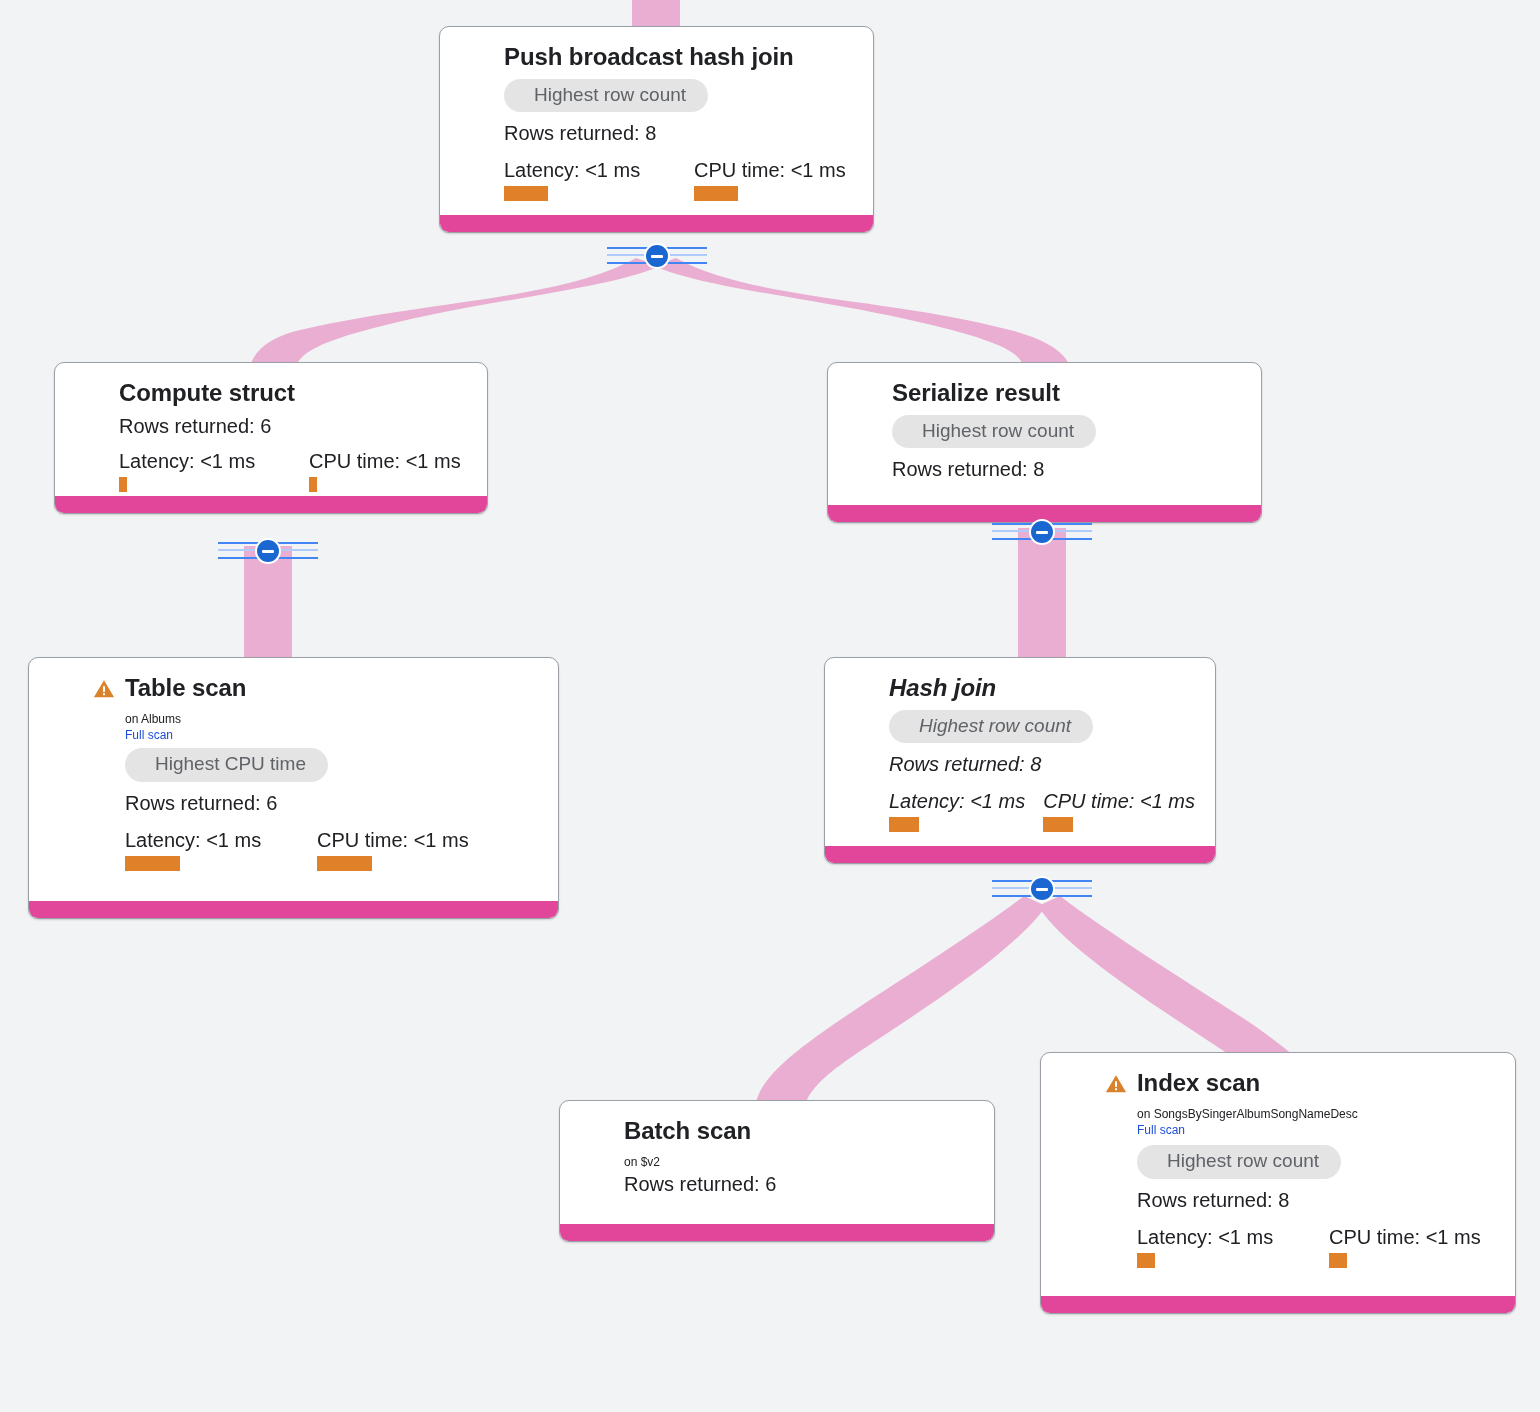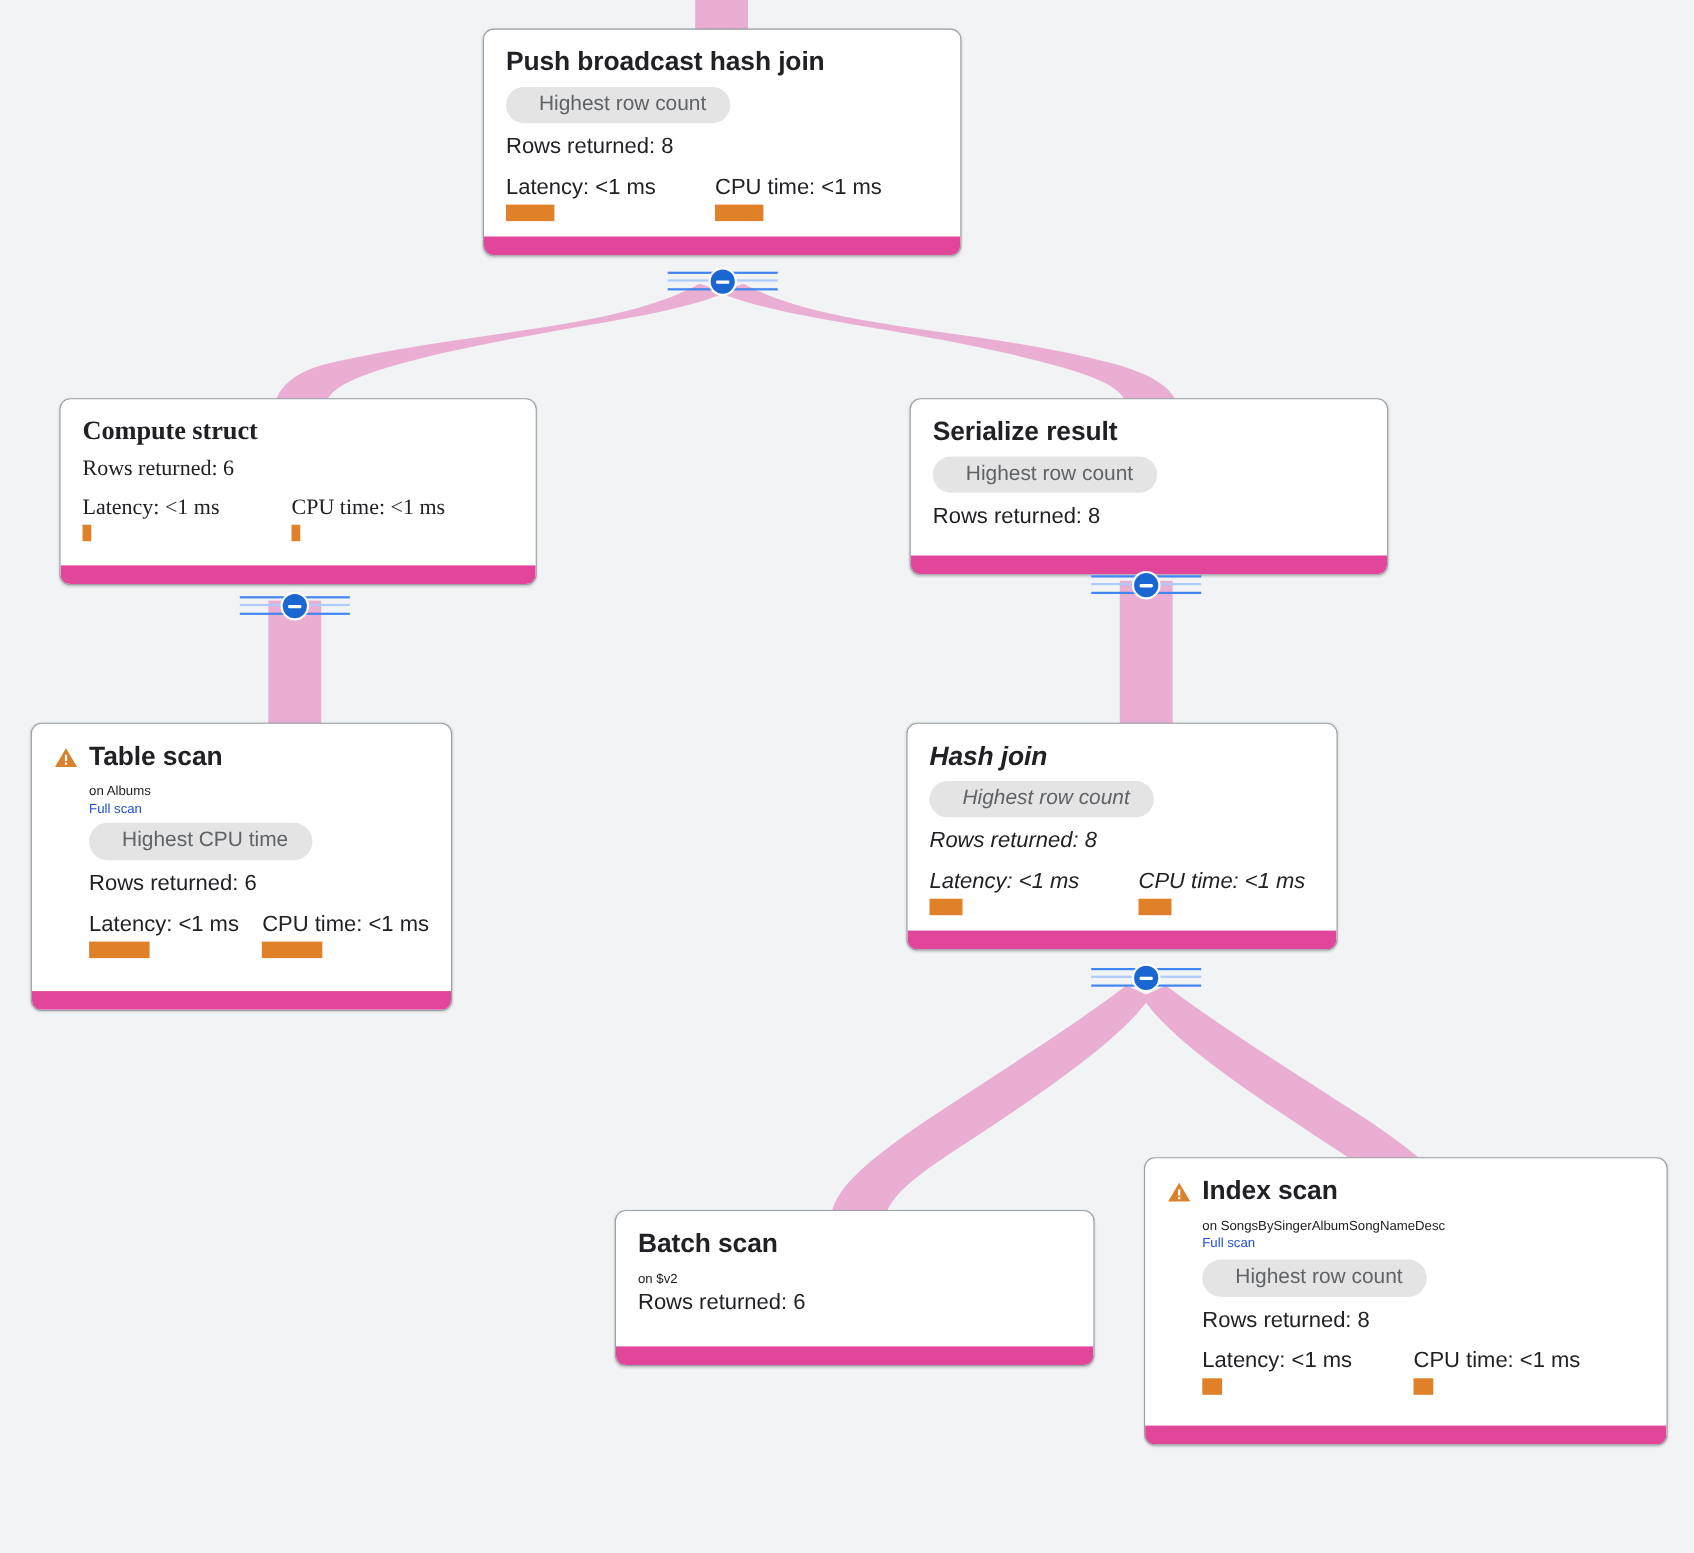--- a/index.html
+++ b/index.html
@@ -27,20 +27,21 @@
     box-sizing: border-box;
     background: #ffffff;
     border: 1px solid #9aa0a6;
     border-radius: 10px;
     overflow: hidden;
     box-shadow: 0 1px 2px rgba(60,64,67,0.20);
   }
   .node-body {
     padding: 16px 20px 14px 20px;
     position: relative;
+    margin-left: 44px;
   }
   .node-head {
     display: flex;
     align-items: flex-start;
     gap: 10px;
   }
   .warn-icon {
     flex: 0 0 auto;
     width: 22px;
     height: 22px;
@@ -241,21 +242,21 @@
   <div class="collapse" style="left:607px; top:243px;">
     <div class="lines">
       <div class="ln a"></div>
       <div class="ln b"></div>
       <div class="ln c"></div>
     </div>
     <div class="knob"></div>
   </div>
 
   <div class="node" style="left:54px; top:362px; width:434px;">
-    <div class="node-body" style="padding-bottom:22px;font-family:Liberation Serif, serif;">
+    <div class="node-body" style="padding-bottom:4px;">
       <div class="node-head">
         <div class="node-title">Compute struct</div>
       </div>
       <div class="indent">
         <div class="rows" style="margin-top:8px;">Rows returned: 6</div>
         <div class="metrics" style="margin-top:12px;">
           <div class="metric" style="width:190px;">
             <div class="metric-label">Latency: &lt;1 ms</div>
             <div class="metric-bar" style="width:8px;"></div>
           </div>
@@ -293,21 +294,21 @@
   </div>
   <div class="collapse" style="left:992px; top:519px;">
     <div class="lines">
       <div class="ln a"></div>
       <div class="ln b"></div>
       <div class="ln c"></div>
     </div>
     <div class="knob"></div>
   </div>
 
-  <div class="node has-warn" style="left:28px; top:657px; width:383px;">
+  <div class="node has-warn" style="left:28px; top:657px; width:531px;">
     <div class="node-body" style="padding-bottom:30px;">
       <div class="node-head">
         <svg class="warn-icon" viewBox="0 0 24 24">
           <path d="M12 2.5 L23 21 L1 21 Z" fill="#d9822b"></path>
           <rect x="10.9" y="9" width="2.2" height="6.2" fill="#ffffff"></rect>
           <rect x="10.9" y="16.6" width="2.2" height="2.2" fill="#ffffff"></rect>
         </svg>
         <div class="node-title">Table scan</div>
       </div>
       <div class="indent">

